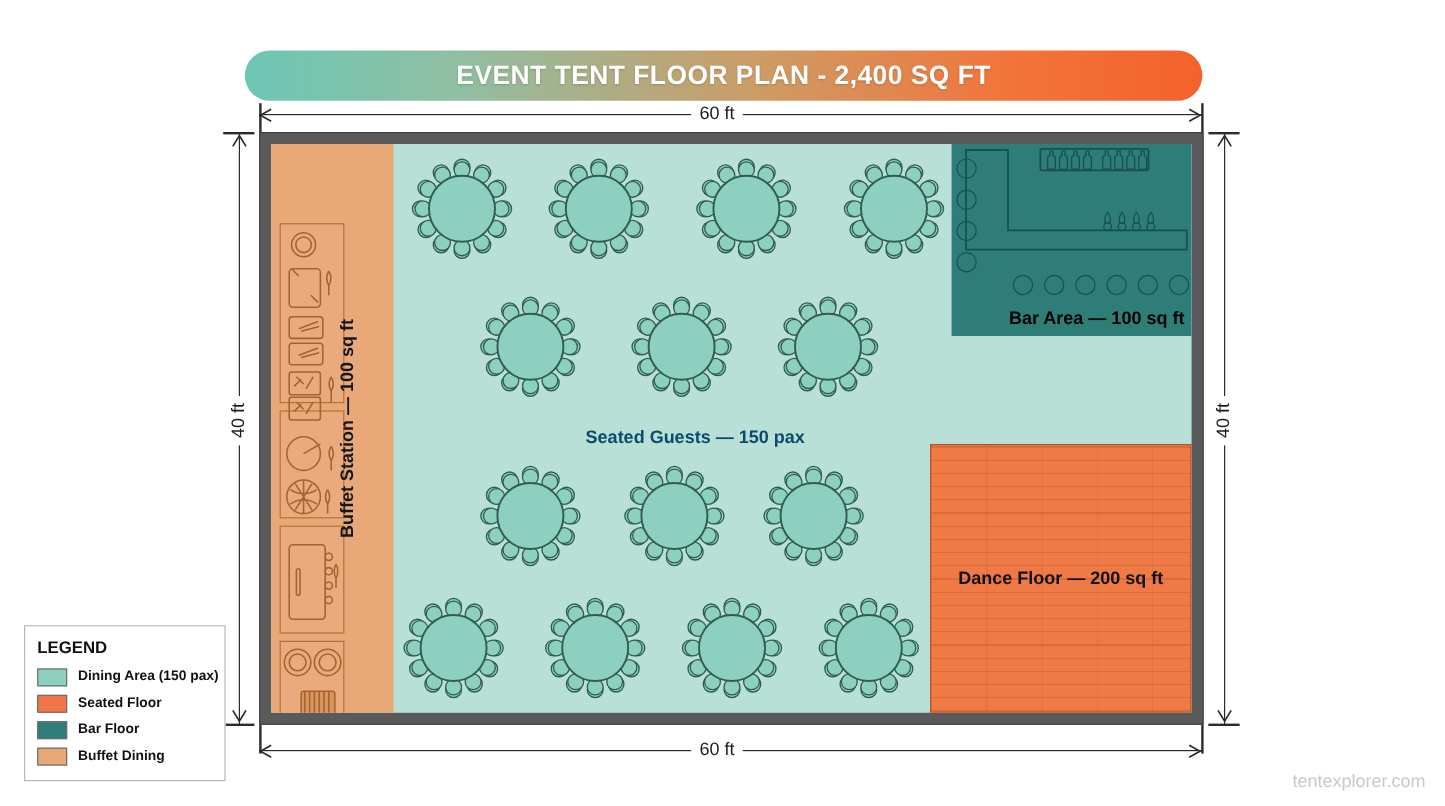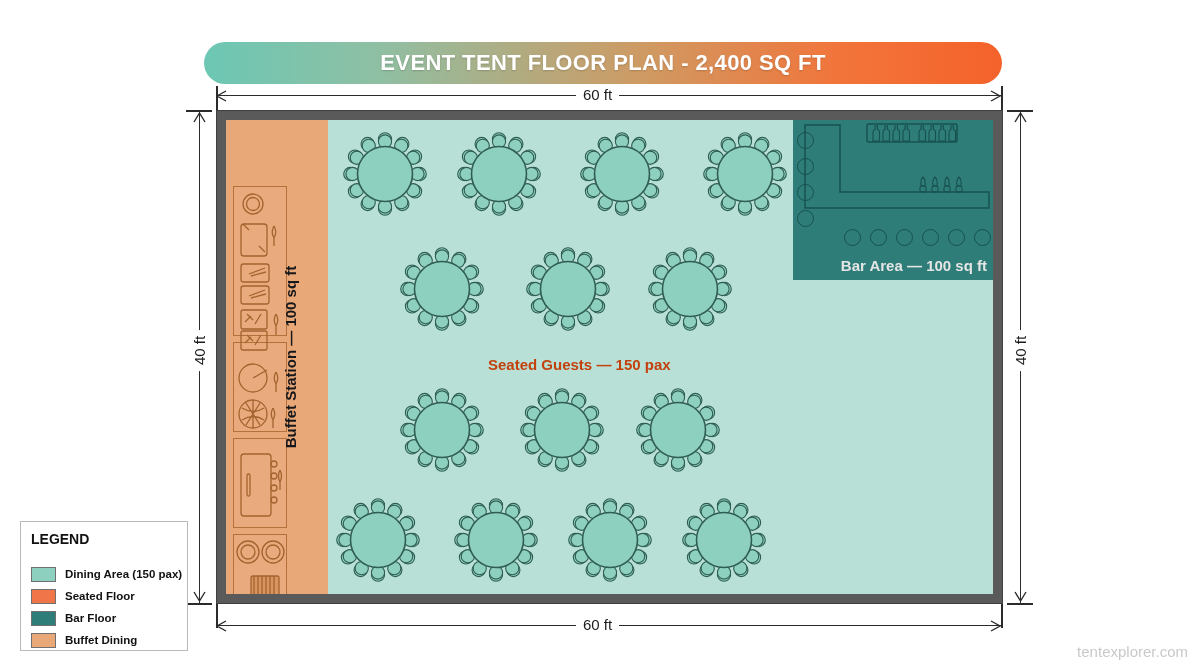--- a/index.html
+++ b/index.html
@@ -88,21 +88,21 @@
     right: 0; top: 0;
     width: 200px; height: 160px;
     background: #2e7d78;
   }
   #bar-label {
     position: absolute;
     right: 6px;
     bottom: 6px;
     font-size: 15px;
     font-weight: bold;
-    color: #e5e5e5;
+    color: #000000;
     white-space: nowrap;
   }
   .bar-stool {
     position: absolute;
     width: 17px; height: 17px;
     border: 1.4px solid #17514f;
     border-radius: 50%;
   }
 
   
@@ -126,21 +126,21 @@
     color: #121212;
     white-space: nowrap;
   }
 
   #seated-label {
     position: absolute;
     left: 262px;
     top: 236px;
     font-size: 15px;
     font-weight: bold;
-    color: #c2410c;
+    color: #0c4a6e;
     white-space: nowrap;
   }
 
   .dining-table { position: absolute; width: 96px; height: 96px; }
 
   
   .dim-line { position: absolute; background: #2b2b2b; }
   .dim-label {
     position: absolute;
     background: #ffffff;
@@ -159,21 +159,21 @@
     width: 168px;
     height: 130px;
     background: #ffffff;
     border: 1.3px solid #b9b9b9;
     padding: 9px 10px;
   }
   #legend-title {
     font-size: 14px;
     font-weight: bold;
     color: #111111;
-    margin-bottom: 16px;
+    margin-bottom: 6px;
   }
   .legend-row {
     display: flex;
     align-items: center;
     height: 22px;
   }
   .legend-swatch {
     width: 25px; height: 15px;
     border: 1px solid #6f6f6f;
     margin-right: 9px;
@@ -340,20 +340,23 @@
       <div class="bar-stool" style="left:4px;  top:90px;"></div>
       <div class="bar-stool" style="left:51px; top:109px;"></div>
       <div class="bar-stool" style="left:77px; top:109px;"></div>
       <div class="bar-stool" style="left:103px;top:109px;"></div>
       <div class="bar-stool" style="left:129px;top:109px;"></div>
       <div class="bar-stool" style="left:155px;top:109px;"></div>
       <div class="bar-stool" style="left:181px;top:109px;"></div>
       <div id="bar-label">Bar Area — 100 sq ft</div>
     </div>
 
+    <div id="dance-zone">
+      <span id="dance-label">Dance Floor — 200 sq ft</span>
+    </div>
 
     <div id="seated-label">Seated Guests — 150 pax</div>
 
     <div class="dining-table" style="left:111px; top:6px;"><svg width="96" height="96">
           <circle cx="48" cy="13.3" r="6.6" fill="#8ed0bf" stroke="#2f5d52" stroke-width="1.1"></circle>
           <circle cx="48" cy="15.5" r="6.6" fill="#8ed0bf" stroke="#2f5d52" stroke-width="1.1"></circle>
           <circle cx="65.35" cy="17.948918488679976" r="6.6" fill="#8ed0bf" stroke="#2f5d52" stroke-width="1.1"></circle>
           <circle cx="64.25" cy="19.85417437700574" r="6.6" fill="#8ed0bf" stroke="#2f5d52" stroke-width="1.1"></circle>
           <circle cx="78.05108151132002" cy="30.65" r="6.6" fill="#8ed0bf" stroke="#2f5d52" stroke-width="1.1"></circle>
           <circle cx="76.14582562299425" cy="31.75" r="6.6" fill="#8ed0bf" stroke="#2f5d52" stroke-width="1.1"></circle>

